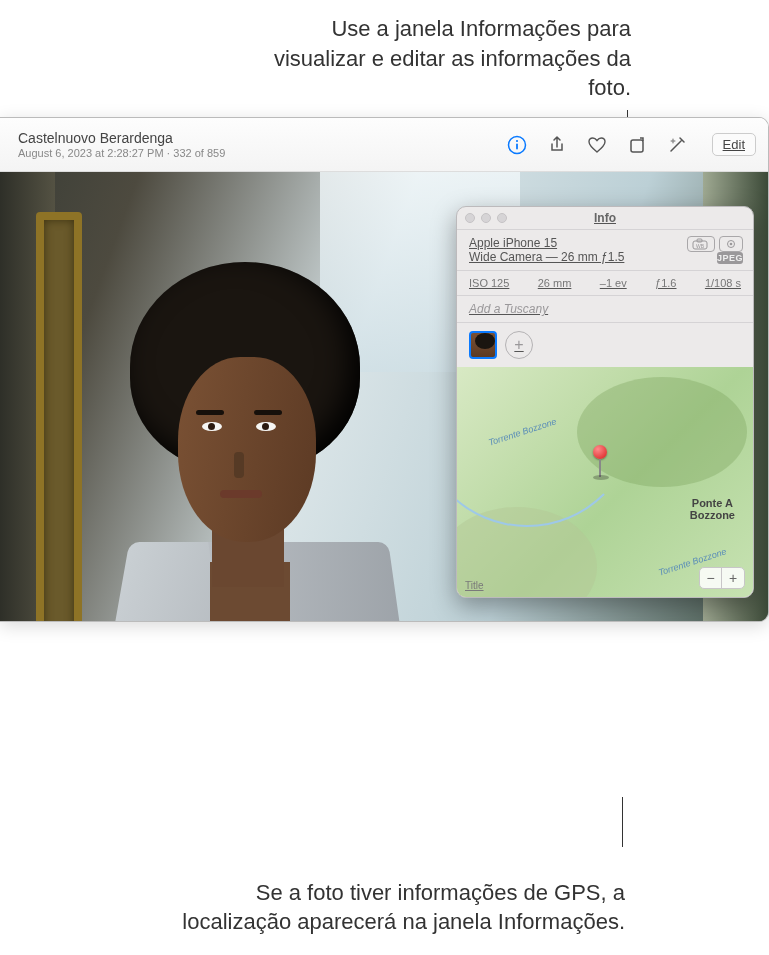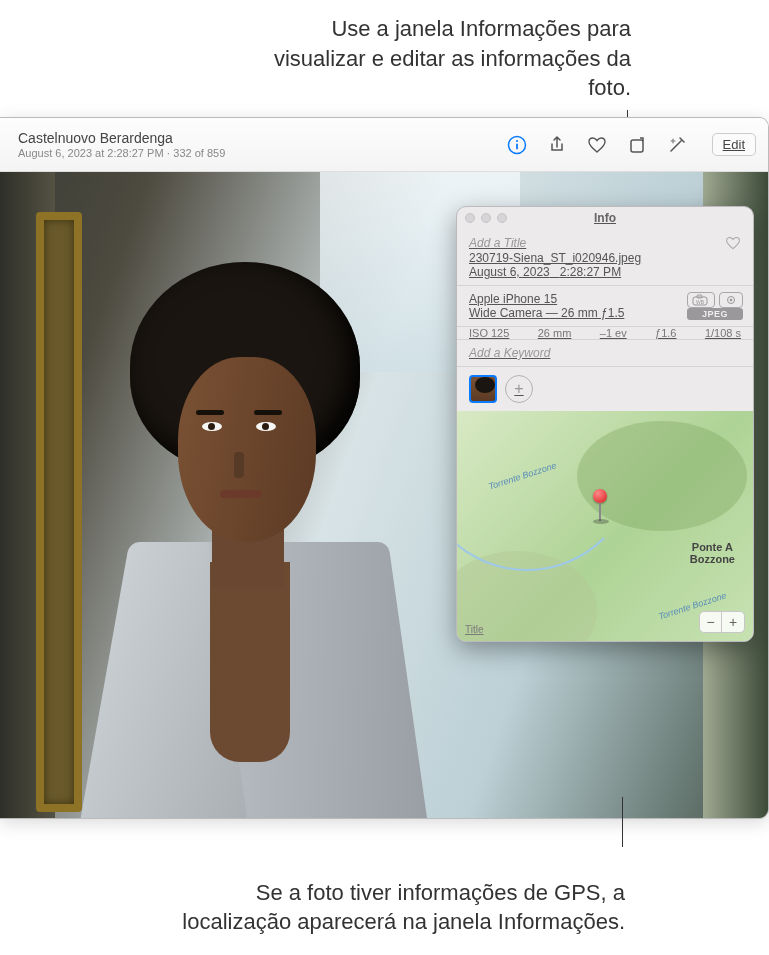--- a/index.html
+++ b/index.html
@@ -46,21 +46,21 @@
     left: 622px;
     width: 1px;
     height: 50px;
     background: #333;
   }
   .app-window {
     position: absolute;
     top: 117px;
     left: 0;
     width: 769px;
-    height: 702px;
+    height: 505px;
     background: #fff;
     border: 1px solid #bbb;
     border-left: none;
     border-radius: 0 10px 10px 0;
     overflow: hidden;
     box-shadow: 0 4px 18px rgba(0,0,0,0.15);
   }
   .titlebar {
     height: 54px;
     display: flex;
@@ -172,22 +172,22 @@
   }
   .ip-dots { position:absolute; left:8px; top:6px; display:flex; gap:6px;}
   .ip-dot { width:10px;height:10px;border-radius:50%;background:#d6d4d6;border:1px solid #c5c3c5;}
   .ip-section { padding: 6px 12px; border-top:1px solid #d5d3d5; position:relative;}
   .ip-section.first{border-top:none;}
   .ip-row { display:flex; justify-content:space-between; align-items:center; }
   .ip-placeholder { color:#9a989a; font-style:italic; }
   .ip-heart { color:#a9a7a9; font-size:15px;}
   .ip-cam-icons { position:absolute; right:10px; top:6px; display:flex; gap:4px;}
   .ip-badge { border:1px solid #a9a7a9; border-radius:4px; padding:0 4px; font-size:10px; color:#8e8c8e; display:flex; align-items:center; height:16px;}
-  .ip-jpeg { position:absolute; right:10px; bottom:6px; background:#9a989a;color:#eee;border-radius:3px;font-size:9px;font-weight:600;padding:1px 15px;letter-spacing:0.5px;}
-  .ip-exif { display:flex; justify-content:space-between; padding:0 12px; border-top:1px solid #d5d3d5; font-size:11px; color:#777;}
+  .ip-jpeg { position:absolute; right:10px; bottom:6px; background:#9a989a;color:#eee;border-radius:3px;font-size:9px;font-weight:600;padding:1px 0;letter-spacing:0.5px;}
+  .ip-exif { display:flex; justify-content:space-between; padding:6px 12px; border-top:1px solid #d5d3d5; font-size:11px; color:#777;}
   .ip-faces { padding:8px 12px; border-top:1px solid #d5d3d5; display:flex; gap:8px; align-items:center;}
   .face-thumb { width:28px; height:28px; border:2px solid #0a7aff; border-radius:4px; background: linear-gradient(#7a5134,#5c3a24); position:relative; overflow:hidden;}
   .face-thumb::before{content:"";position:absolute;left:4px;top:0;width:20px;height:16px;background:#1a1510;border-radius:50%;}
   .add-face { width:28px;height:28px;border:1.5px solid #b4b2b4;border-radius:50%;display:flex;align-items:center;justify-content:center;color:#9a989a;font-size:16px;}
   .ip-location { padding:8px 12px; border-top:1px solid #d5d3d5; color:#666; font-size:12px;}
   .ip-map { height: 230px; position:relative; background: linear-gradient(135deg,#d8e9c4 0%,#c2ddab 30%,#aed396 55%,#c7e2b2 100%); }
   .hill{position:absolute;border-radius:50%;background:rgba(120,160,90,0.35);}
   .h1{left:120px;top:10px;width:170px;height:110px;}
   .h2{left:-20px;top:140px;width:160px;height:120px;background:rgba(180,200,150,0.5);}
   .river{position:absolute;border:2px solid #9ec8e8;border-color:transparent transparent #9ec8e8 transparent;border-radius:50%;}
@@ -281,35 +281,20 @@
   <div class="info-panel">
     <div class="ip-titlebar">
       <div class="ip-dots">
         <span class="ip-dot"></span>
         <span class="ip-dot"></span>
         <span class="ip-dot"></span>
       </div>
       <span>Info</span>
     </div>
 
-    <div class="ip-section first">
-      <div class="ip-row">
-        <span class="ip-placeholder">Add a Title</span>
-        <span class="ip-heart">
-          <svg width="16" height="16" viewBox="0 0 20 20">
-              <path d="M10 17 C 5 13 2 10 2 6.8 C 2 4.6 3.7 3 5.8 3 C 7.3 3 8.7 3.8 10 5.5 C 11.3 3.8 12.7 3 14.2 3 C 16.3 3 18 4.6 18 6.8 C 18 10 15 13 10 17 Z" fill="none" stroke="currentColor" stroke-width="1.3"></path>
-            </svg>
-        </span>
-      </div>
-      <div>230719-Siena_ST_i020946.jpeg</div>
-      <div>
-        <span>August 6, 2023</span>&nbsp;&nbsp;
-        <span>2:28:27 PM</span>
-      </div>
-    </div>
 
     <div class="ip-section">
       <div class="ip-cam-icons">
         <span class="ip-badge">
           <svg width="18" height="12" viewBox="0 0 18 12">
               <rect x="1" y="3" width="14" height="8" rx="2" fill="none" stroke="#9a989a" stroke-width="1"></rect>
               <rect x="5" y="1" width="5" height="3" rx="1" fill="none" stroke="#9a989a" stroke-width="1"></rect>
               <text x="8" y="9.5" font-size="5" fill="#9a989a" text-anchor="middle">WB</text>
             </svg>
         </span>
@@ -327,21 +312,21 @@
 
     <div class="ip-exif">
       <span>ISO 125</span>
       <span>26 mm</span>
       <span>–1 ev</span>
       <span>ƒ1.6</span>
       <span>1/108 s</span>
     </div>
 
     <div class="ip-section">
-      <span class="ip-placeholder">Add a Keyword</span>
+      <span class="ip-placeholder">Add a Tuscany</span>
     </div>
 
     <div class="ip-faces">
       <div class="face-thumb"></div>
       <div class="add-face">+</div>
     </div>
 
 
     <div class="ip-map">
       <div class="hill h1"></div>

